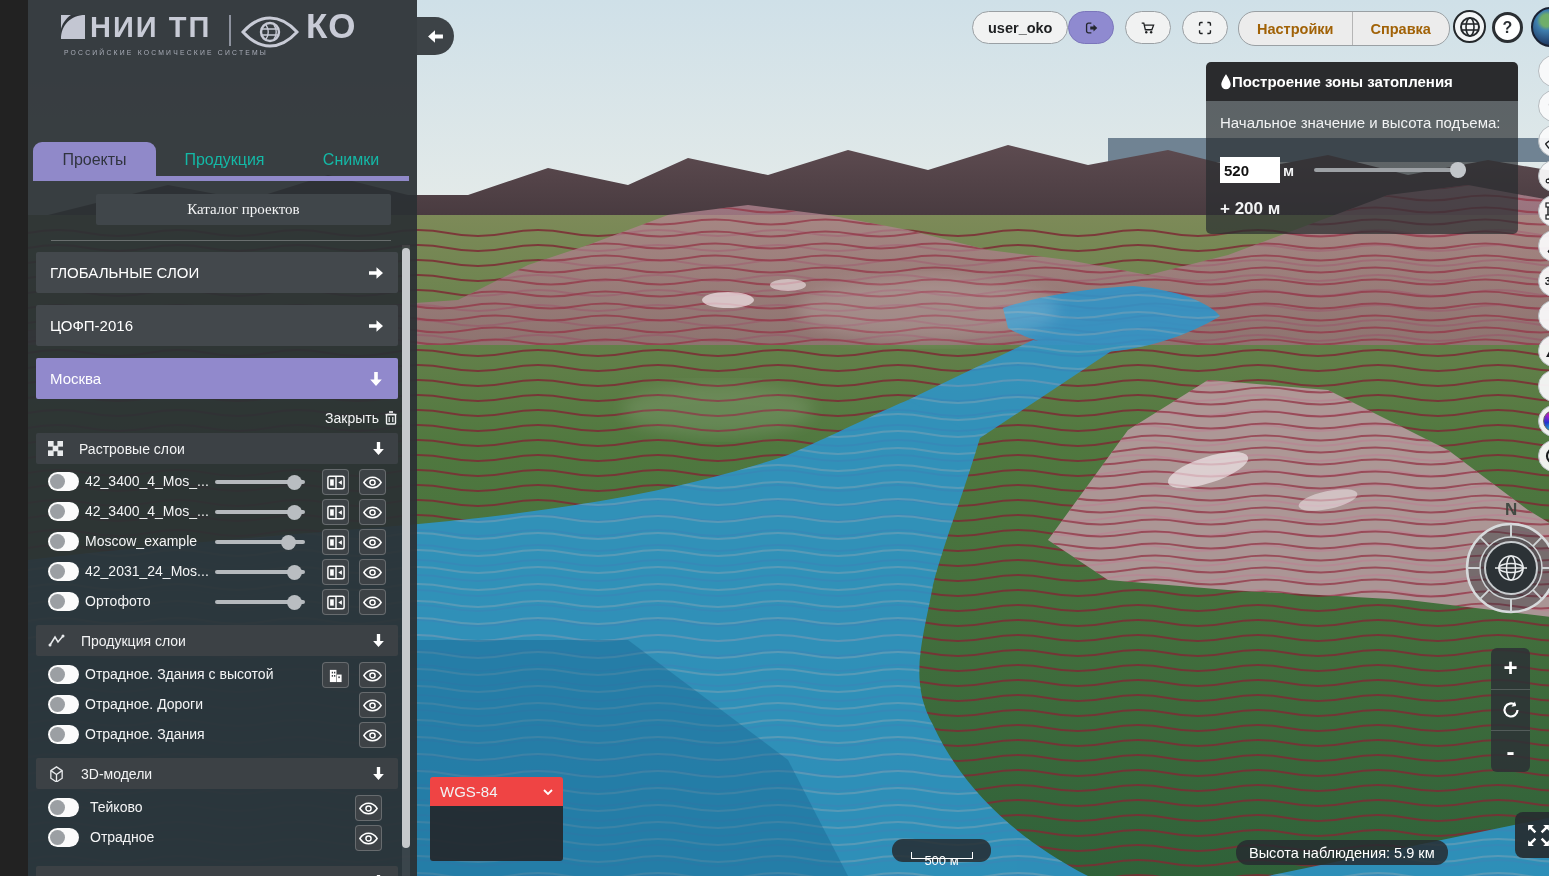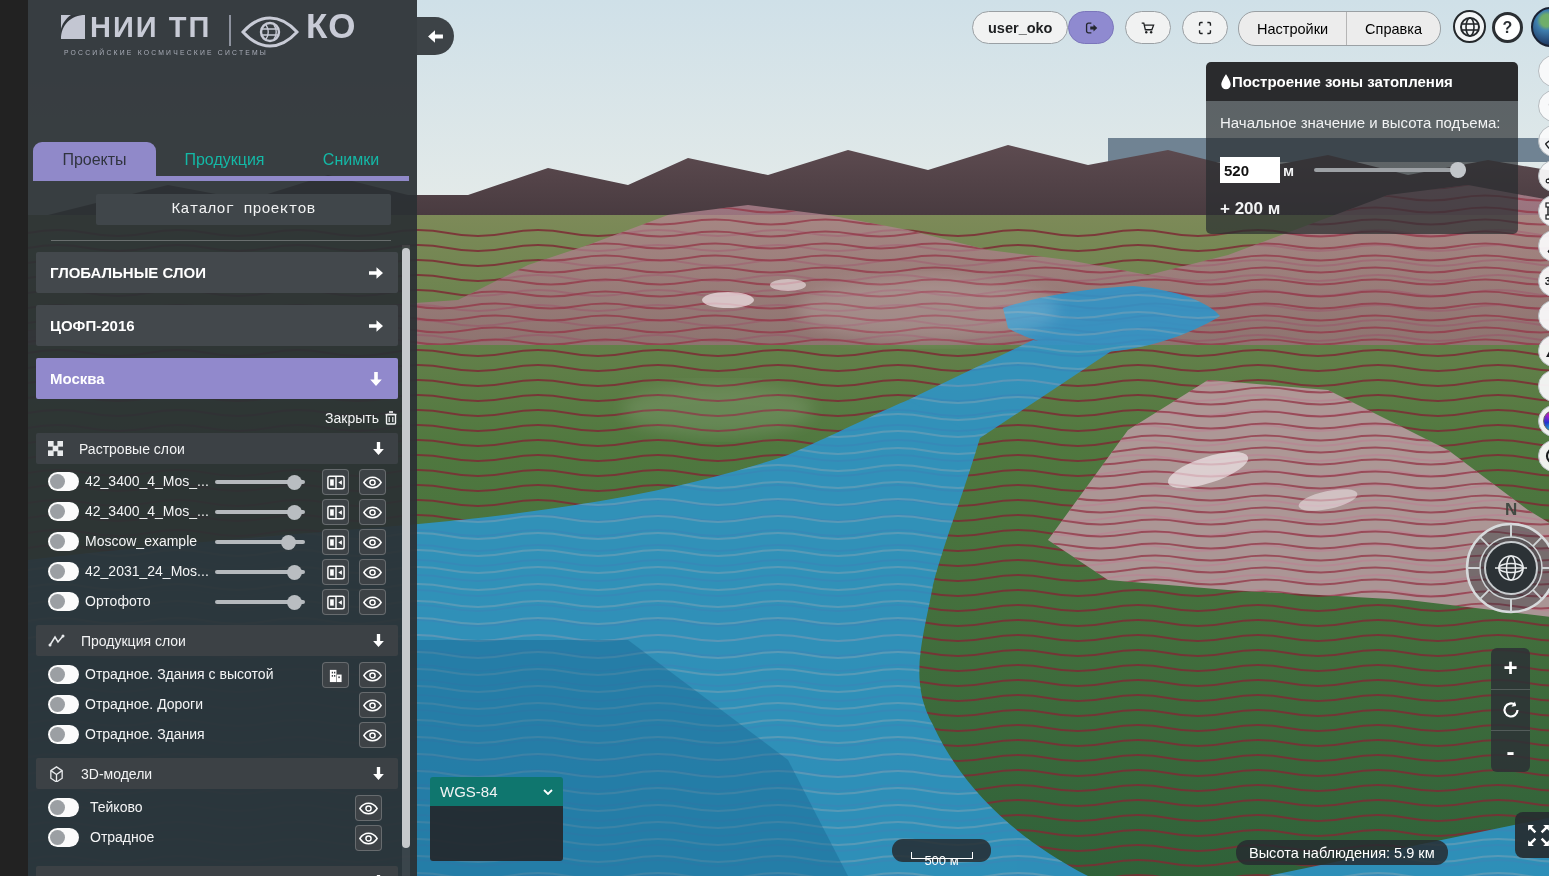--- a/index.html
+++ b/index.html
@@ -21,24 +21,24 @@
   #logo-div{position:absolute;left:201px;top:15px;width:2px;height:31px;background:#8d929e;}
   #logo-ko{position:absolute;left:278px;top:6px;font-size:35px;font-weight:bold;letter-spacing:1px;}
   #search{position:absolute;left:18px;top:72px;width:349px;height:38px;border:none;border-radius:2px;
           font-size:15px;padding:0 14px;box-sizing:border-box;color:#333;background:#fff;font-family:inherit;}
   #search::placeholder{color:#9aa0a6;}
   .tab{position:absolute;top:142px;height:36px;display:flex;align-items:center;justify-content:center;
        color:#14b8a6;font-size:16px;cursor:pointer;}
   .tab.active{background:#9089c9;border-radius:9px 9px 0 0;color:#30343f;}
   #tab-underline{position:absolute;left:5px;top:176px;width:376px;height:5px;background:#9089c9;}
   #catalog-btn{position:absolute;left:68px;top:194px;width:295px;height:31px;background:#40464a;border:none;
-       color:#f2f3f4;font-size:15px;border-radius:2px;cursor:pointer;font-family:Liberation Mono, monospace;}
+       color:#f2f3f4;font-size:15px;border-radius:2px;cursor:pointer;font-family:Liberation Serif, serif;}
   #sb-divider{position:absolute;left:23px;top:240px;width:340px;height:1px;background:rgba(255,255,255,0.28);}
   .proj{position:absolute;left:8px;width:362px;height:41px;background:#43484c;border-radius:2px;display:flex;
-        align-items:center;padding:0 14px;box-sizing:border-box;color:#fff;font-size:15px;font-weight:bold;cursor:pointer;}
+        align-items:center;padding:0 14px;box-sizing:border-box;color:#fff;font-size:15px;font-weight:normal;cursor:pointer;}
   .proj.active{background:#9189cc;}
   .proj .arr{margin-left:auto;}
   .ghead{position:absolute;left:8px;width:362px;height:31px;background:#3c4145;border-radius:2px;display:flex;
         align-items:center;padding:0 12px;box-sizing:border-box;color:#f2f3f4;font-size:14px;cursor:pointer;}
   .ghead .gic{margin-right:16px;color:#e8eaec;}
   .ghead .arr{margin-left:auto;}
   .arr{color:#fff;}
   #close-row{position:absolute;right:20px;top:410px;display:flex;align-items:center;gap:6px;color:#f2f3f4;
         font-size:14px;cursor:pointer;}
   .lrow{position:absolute;left:0;width:389px;height:26px;}
@@ -77,38 +77,38 @@
   
   #north{position:absolute;left:1477px;top:500px;font-size:17px;font-weight:bold;color:rgba(55,65,58,0.9);}
   #compass{position:absolute;left:1436px;top:521px;width:94px;height:94px;cursor:pointer;}
   #zoomctl{position:absolute;left:1463px;top:648px;width:39px;height:124px;background:rgba(44,50,54,0.88);
         border-radius:6px;display:flex;flex-direction:column;overflow:hidden;}
   #zoomctl .zbtn{flex:1;display:flex;align-items:center;justify-content:center;color:#fff;font-size:24px;
         font-weight:bold;cursor:pointer;}
   #zoomctl .zdiv{height:1px;background:rgba(255,255,255,0.18);}
   
   #wgs{position:absolute;left:402px;top:777px;width:133px;border-radius:3px;overflow:hidden;}
-  #wgs-head{height:29px;background:#0f766e;display:flex;align-items:center;padding:0 10px;color:#f2f3f4;
+  #wgs-head{height:29px;background:#ef4444;display:flex;align-items:center;padding:0 10px;color:#f2f3f4;
         font-size:15px;cursor:pointer;}
   #wgs-head svg{margin-left:auto;}
   #wgs-body{height:55px;background:rgba(35,40,44,0.93);}
   #scalebar{position:absolute;left:864px;top:839px;width:99px;height:23px;border-radius:11px;
         background:rgba(38,44,48,0.85);color:#fff;}
   #scale-text{position:absolute;width:100%;top:14px;text-align:center;font-size:13px;}
   #scale-bracket{position:absolute;left:19px;bottom:3px;width:60px;height:6px;
         border-left:1.5px solid #fff;border-right:1.5px solid #fff;border-bottom:1.5px solid #fff;}
   #obs{position:absolute;left:1208px;top:840px;height:25px;border-radius:12px;background:rgba(38,44,48,0.85);
         color:#fff;font-size:14.5px;display:inline-flex;align-items:center;padding:0 13px;}
   #fsbtn{position:absolute;left:1487px;top:812px;width:46px;height:46px;border-radius:8px;
         background:rgba(38,44,48,0.92);display:flex;align-items:center;justify-content:center;color:#fff;cursor:pointer;}
   
   #settings-group{position:absolute;left:1210px;top:11px;height:33px;display:flex;border:1px solid #9aa0a4;
         border-radius:17px;overflow:hidden;background:#ececec;}
-  #settings-group .gbtn{display:flex;align-items:center;padding:0 18px;font-weight:normal;font-size:14.5px;
-        color:#000000;cursor:pointer;}
+  #settings-group .gbtn{display:flex;align-items:center;padding:0 18px;font-weight:bold;font-size:14.5px;
+        color:#a16207;cursor:pointer;}
   #settings-group .gdiv{width:1px;background:#b5b5b5;}
   #avatar{background:radial-gradient(circle at 38% 32%,#6fae6a 0 18%,#3f7fae 30%,#274b78 62%,#0b1730 100%);
         border:2px solid #1a2233;}
 </style>
 </head>
 <body>
 
 <div id="root">
 
   <svg width="0" height="0" style="position:absolute">

